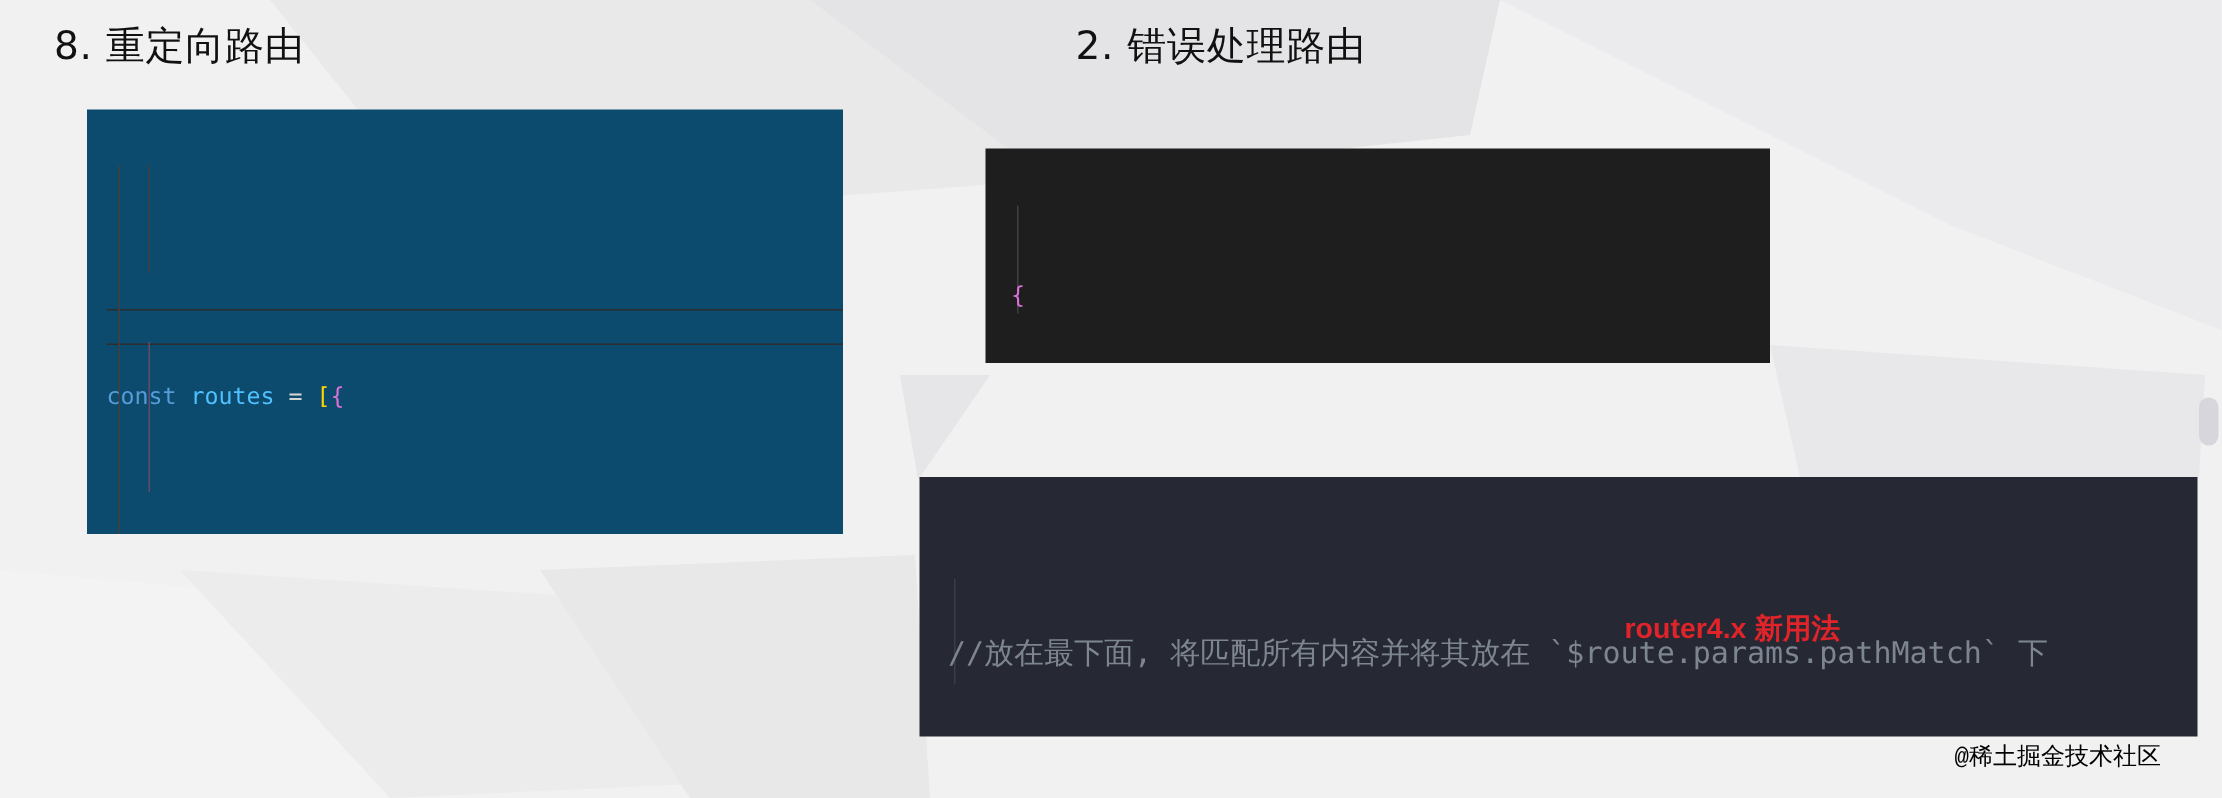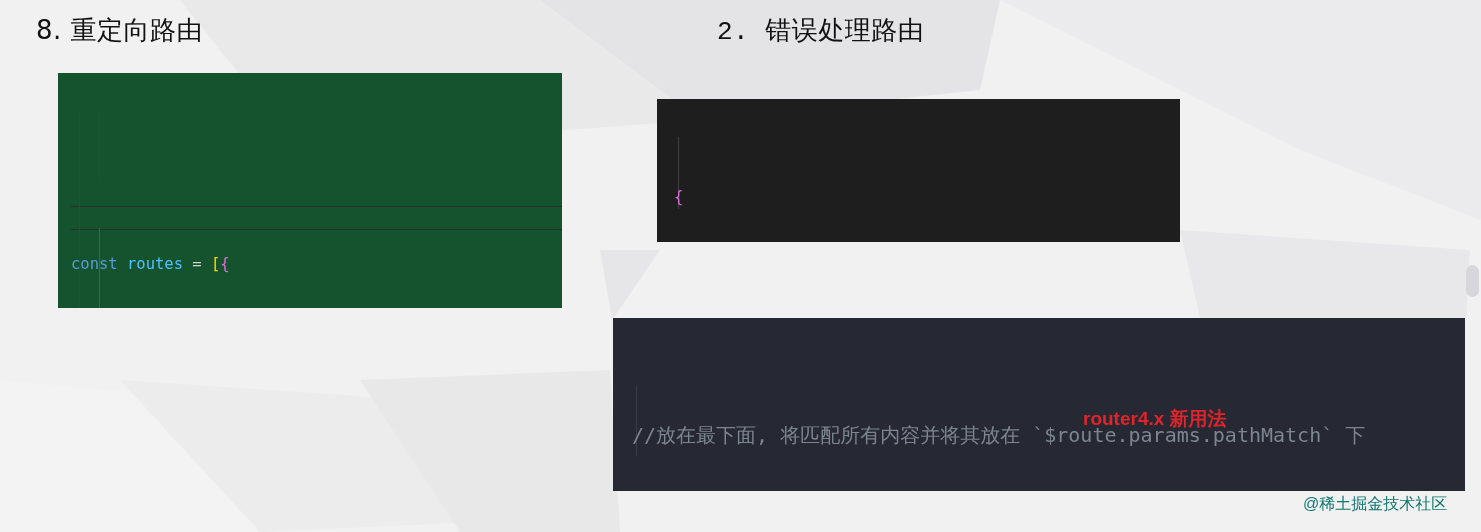--- a/index.html
+++ b/index.html
@@ -13,42 +13,42 @@
     position: absolute; font-size: 26px; color: #111; letter-spacing: 0.5px;
     font-family: "DejaVu Sans", sans-serif; z-index: 2;
   }
   .code {
     position: absolute; z-index: 2;
     font-family: "DejaVu Sans Mono", monospace;
     white-space: pre; box-sizing: border-box; overflow: hidden;
   }
   .code .line { display: block; position: relative; }
   
-  .c1 { left: 58px; top: 73px; width: 504px; height: 235px; background: #14532d; font-size: 15.5px; line-height: 23.8px; padding: 13px 0 0 13px; }
+  .c1 { left: 58px; top: 73px; width: 504px; height: 283px; background: #0c4a6e; font-size: 15.5px; line-height: 23.8px; padding: 13px 0 0 13px; }
   .c2 { left: 657px; top: 99px; width: 523px; height: 143px; background: #1e1e1e; font-size: 15.5px; line-height: 24px; padding: 14px 0 0 17px; }
   .c3 { left: 613px; top: 318px; width: 852px; height: 173px; background: #262833; font-size: 20px; line-height: 33.5px; padding: 0 0 0 19px; }
   .kw { color: #569cd6; }
   .var { color: #4fc1ff; }
   .prop { color: #9cdcfe; }
   .str { color: #ce9178; }
   .punc { color: #d4d4d4; }
   .b1 { color: #ffd700; }
   .b2 { color: #da70d6; }
   .cmt { color: #7d8590; }
   .cur-line { position: absolute; left: 13px; right: 0; border-top: 1px solid #2d2d2d; border-bottom: 1px solid #2d2d2d; }
   .guide { position: absolute; width: 1px; background: #404040; }
   .note {
     position: absolute; left: 1058px; top: 406px; z-index: 3;
     color: #e0242a; font-weight: bold; font-size: 19px;
     font-family: "Liberation Sans", sans-serif;
     margin-left: 25px;
   }
   .watermark {
     position: absolute; left: 1303px; top: 494px; z-index: 3;
-    color: #0f766e; font-size: 16px; font-family: Liberation Sans, sans-serif;
+    color: #000000; font-size: 16px; font-family: Liberation Mono, monospace;
   }
   .scrollbar {
     position: absolute; left: 1466px; top: 265px; width: 13px; height: 32px;
     background: #d6d6dc; border-radius: 7px; z-index: 3;
   }
 </style>
 </head>
 <body>
 
 <svg class="bg" width="1481" height="532" viewBox="0 0 1481 532">
@@ -57,21 +57,21 @@
   <polygon points="540,0 1000,0 980,90 700,120" fill="#e4e4e6"></polygon>
   <polygon points="1000,0 1481,0 1481,220 1300,150" fill="#ebebed"></polygon>
   <polygon points="0,380 220,400 260,532 0,532" fill="#f3f3f3"></polygon>
   <polygon points="120,380 420,400 520,520 260,532" fill="#ececec"></polygon>
   <polygon points="360,380 610,370 620,532 460,532" fill="#e8e8e9"></polygon>
   <polygon points="600,250 660,250 612,320" fill="#e6e6e8"></polygon>
   <polygon points="1180,230 1470,250 1466,318 1200,318" fill="#e8e8ea"></polygon>
 </svg>
 
 <div class="heading" style="left:36px;top:13px;">8. 重定向路由</div>
-<div class="heading" style="left:717px;top:13px;font-family:Liberation Mono, monospace;">2. 错误处理路由</div>
+<div class="heading" style="left:717px;top:13px;">2. 错误处理路由</div>
 
 <div class="code c1">
   <div class="cur-line" style="top:133px;height:22px;"></div>
   <div class="guide" style="left:21px;top:37px;height:246px;"></div>
   <div class="guide" style="left:41px;top:37px;height:72px;"></div>
   <div class="guide" style="left:41px;top:155px;height:100px;background:#6a4a6a;"></div>
 
   <span class="line"><span class="kw">const</span><span> </span><span class="var">routes</span><span class="punc"> = </span><span class="b1">[</span><span class="b2">{</span></span>
   
   

